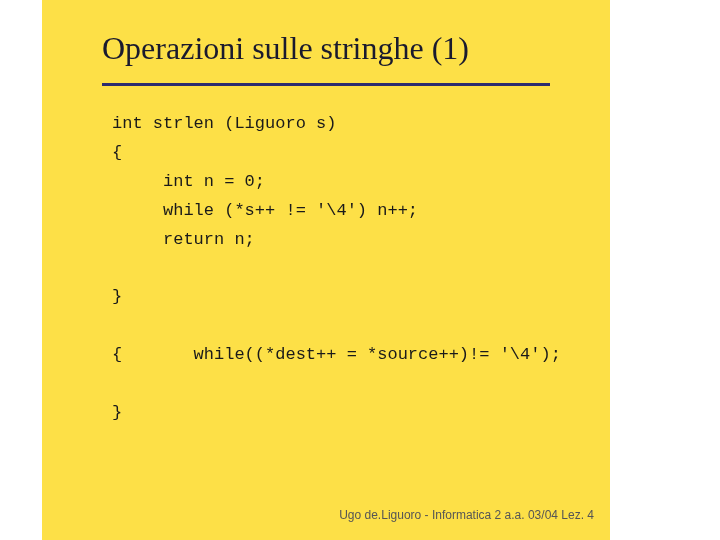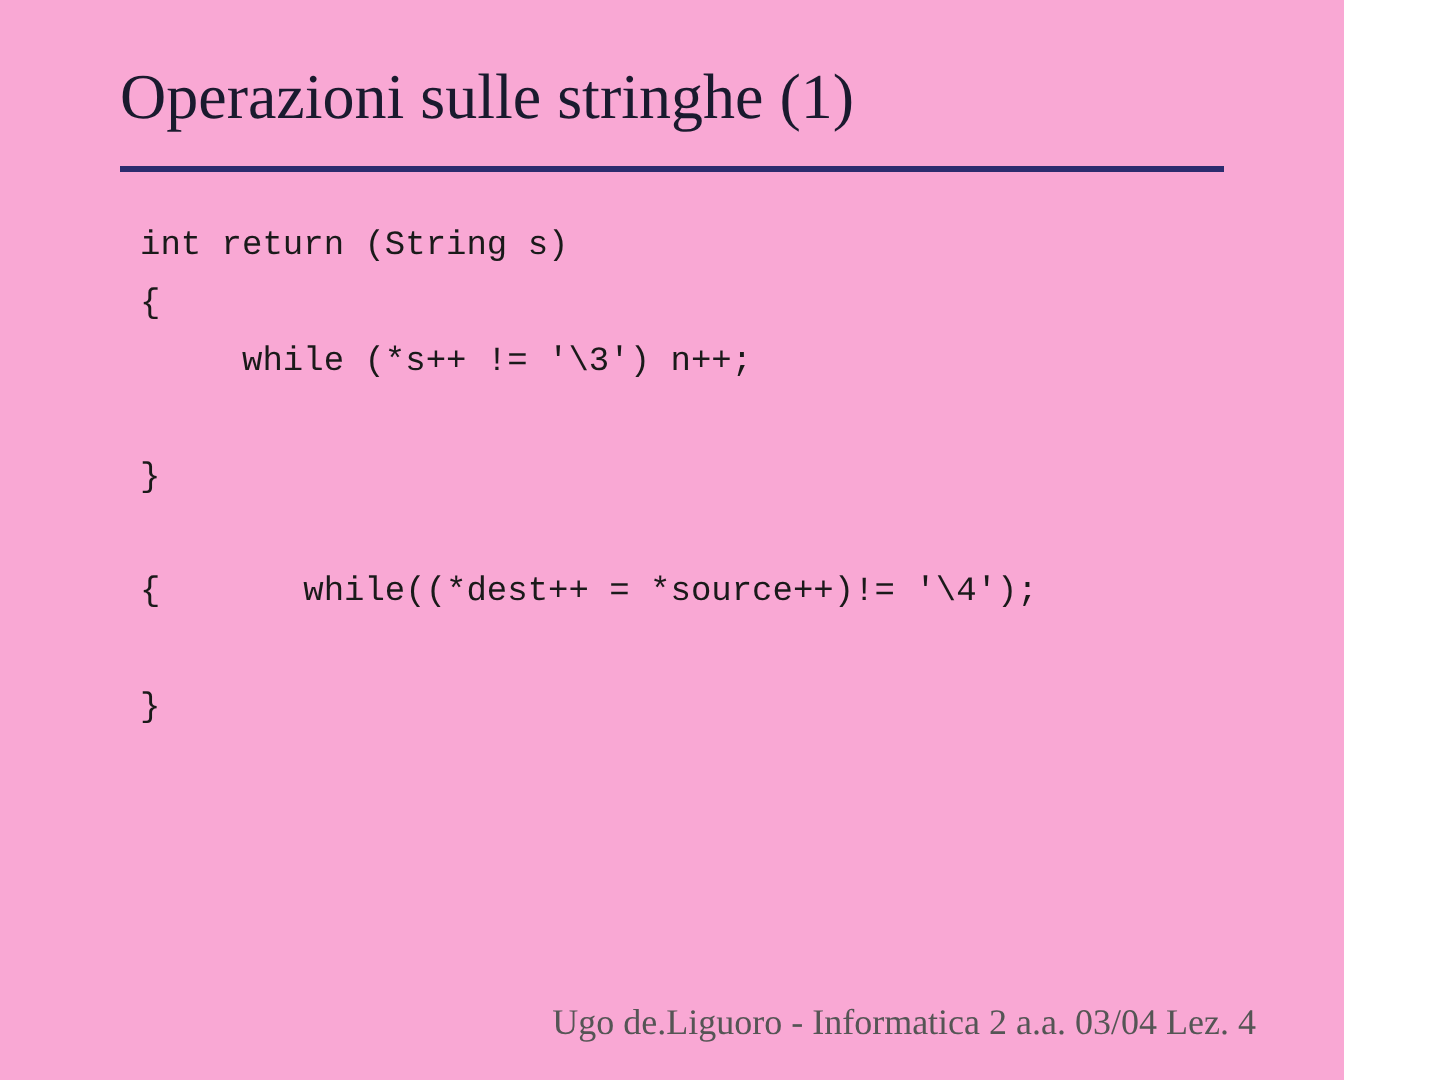--- a/index.html
+++ b/index.html
@@ -10,25 +10,26 @@
 
     body {
       width: 720px;
       height: 540px;
       background-color: #ffffff;
       font-family: 'Times New Roman', Times, serif;
       overflow: hidden;
     }
 
     .slide-container {
-      width: 672px;
+      width: 568px;
       height: 540px;
-      background: #f9a8d4;
+      background: #fde047;
       position: relative;
       padding: 30px 60px 30px 60px;
+      margin-left: 42px;
     }
 
     .slide-title {
       font-size: 32px;
       font-weight: normal;
       color: #1a1a2e;
       margin-bottom: 16px;
       font-family: 'Times New Roman', Times, serif;
     }
 
@@ -48,37 +49,39 @@
     }
 
     .code-line {
       display: block;
       white-space: pre;
     }
 
     .footer {
       position: absolute;
       bottom: 18px;
-      right: 44px;
-      font-size: 18px;
+      right: 16px;
+      font-size: 12px;
       color: #555555;
-      font-family: Liberation Serif, serif;
+      font-family: Liberation Sans, sans-serif;
     }
   </style>
 </head>
 <body>
 
 <div class="slide-container">
   <h1 class="slide-title">Operazioni sulle stringhe (1)</h1>
   <div class="divider"></div>
 
   <div class="code-block">
-    <span class="code-line">int return (String s)</span>
+    <span class="code-line">int strlen (Liguoro s)</span>
     <span class="code-line">{</span>
-    <span class="code-line">     while (*s++ != '\3') n++;</span>
+    <span class="code-line">     int n = 0;</span>
+    <span class="code-line">     while (*s++ != '\4') n++;</span>
+    <span class="code-line">     return n;</span>
     <span class="code-line"> </span>
     <span class="code-line">}</span>
     <span class="code-line"> </span>
     <span class="code-line">{       while((*dest++ = *source++)!= '\4');</span>
     <span class="code-line"> </span>
     <span class="code-line">}</span>
   </div>
 
   <div class="footer">Ugo de.Liguoro - Informatica 2 a.a. 03/04 Lez. 4</div>
 </div>

